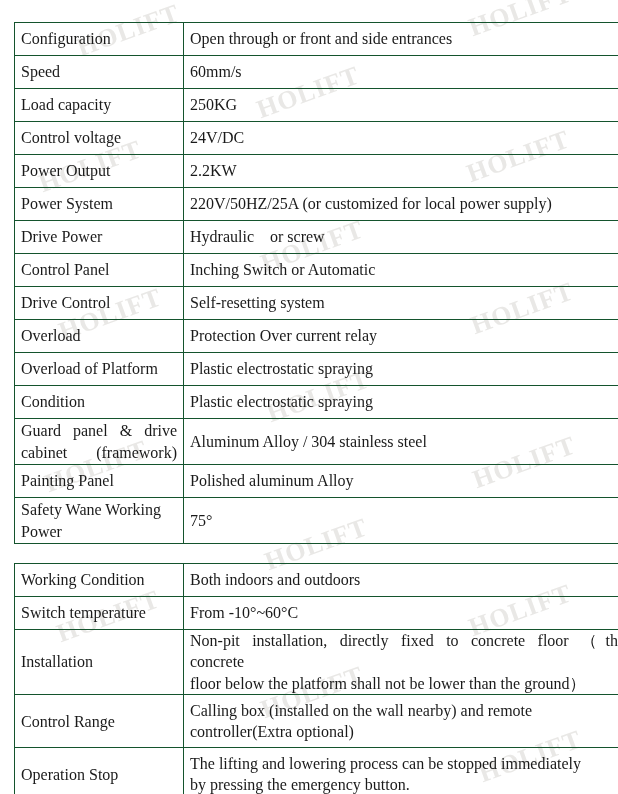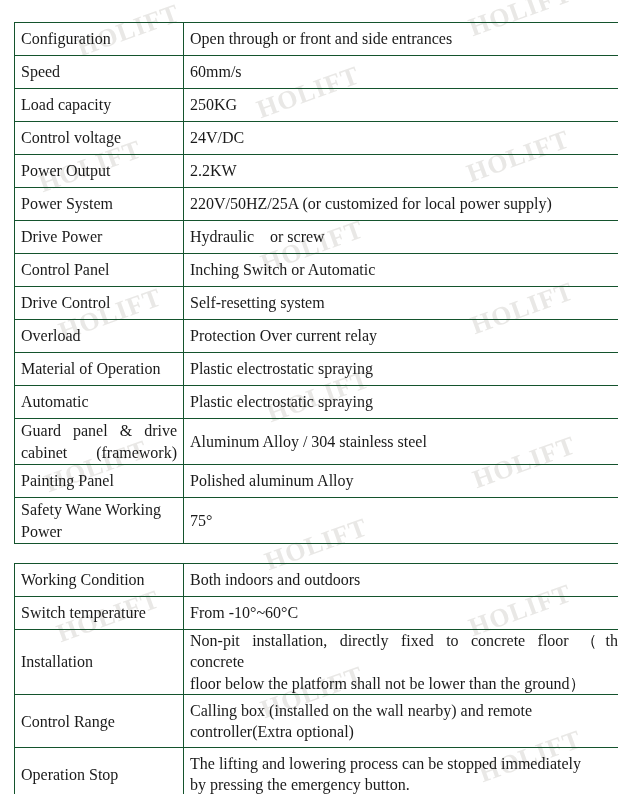--- a/index.html
+++ b/index.html
@@ -142,25 +142,25 @@
       </tr>
       <tr class="r-std">
         <td class="lbl">Drive Control</td>
         <td class="val">Self-resetting system</td>
       </tr>
       <tr class="r-std">
         <td class="lbl">Overload</td>
         <td class="val">Protection Over current relay</td>
       </tr>
       <tr class="r-std">
-        <td class="lbl">Material of Operation</td>
+        <td class="lbl">Overload of Platform</td>
         <td class="val">Plastic electrostatic spraying</td>
       </tr>
       <tr class="r-std">
-        <td class="lbl">Automatic</td>
+        <td class="lbl">Condition</td>
         <td class="val">Plastic electrostatic spraying</td>
       </tr>
       <tr class="r-tall">
         <td class="lbl just">Guard panel &amp; drive cabinet (framework)</td>
         <td class="val top">Aluminum Alloy / 304 stainless steel</td>
       </tr>
       <tr class="r-std">
         <td class="lbl">Painting Panel</td>
         <td class="val">Polished aluminum Alloy</td>
       </tr>

